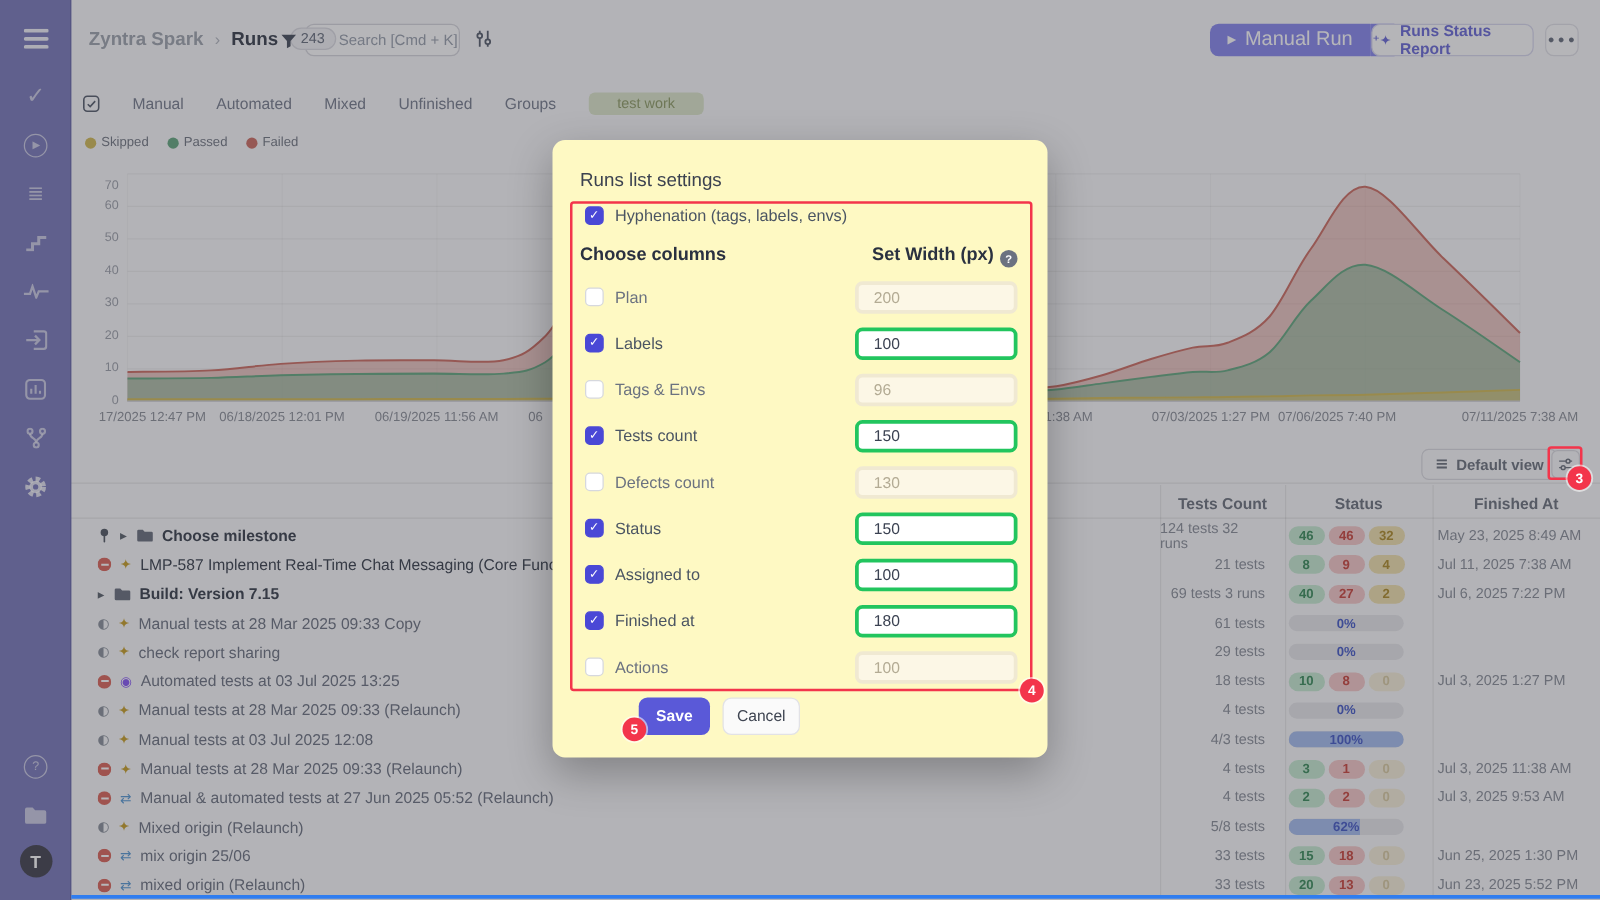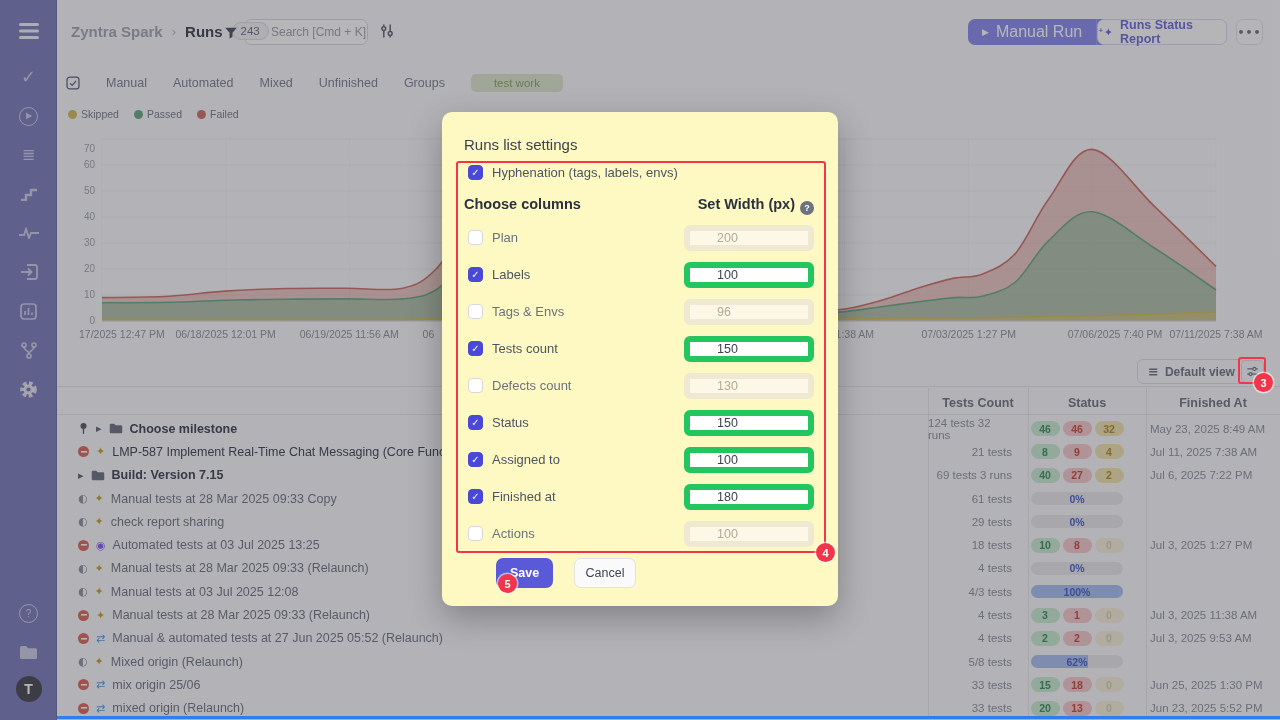--- a/index.html
+++ b/index.html
@@ -97,25 +97,25 @@
   .m-hyph{position:absolute;left:26px;top:53px;display:flex;align-items:center;gap:9px;}
   .m-hyph label{font-size:13px;color:#4b5563;}
   .m-sec{position:absolute;top:84px;font-size:14.5px;font-weight:600;color:#2a3140;}
   .qmark{display:inline-flex;width:14px;height:14px;border-radius:50%;background:#6b7280;color:#fff;font-size:9px;
          align-items:center;justify-content:center;font-weight:bold;margin-left:5px;vertical-align:-2px;}
   .cbx{width:15px;height:15px;border-radius:4px;border:1.5px solid #d6d8de;background:#fff;flex:none;
        display:flex;align-items:center;justify-content:center;color:#fff;font-size:10px;font-family:"DejaVu Sans",sans-serif;}
   .cbx.on{background:#4a48d6;border-color:#4a48d6;}
   .mrow{position:absolute;left:26px;right:24px;height:37px;display:flex;align-items:center;gap:9px;}
   .mrow .mlabel{font-size:13px;color:#4b5563;flex:1;}
-  .mrow input{width:130px;height:26px;border:6px solid #22c55e;border-radius:6px;padding:0 27px;
+  .mrow input{width:130px;height:26px;border:3px solid #22c55e;border-radius:6px;padding:0 12px;
               font-size:12.5px;color:#3b4252;font-family:inherit;outline:none;background:#fff;}
   .mrow.off .mlabel{color:#6b7280;}
   .mrow.off input{background:#fcf7e6;border-color:#f0e9d2;color:#b3ab94;}
-  .m-btns{position:absolute;left:22px;top:446px;display:flex;gap:21px;padding-left:32px;}
+  .m-btns{position:absolute;left:37px;top:446px;display:flex;gap:10px;padding-left:32px;}
   .btn-save{width:57px;height:30px;background:#5a59d8;color:#fff;border:none;border-radius:7px;
             font-size:12.5px;font-weight:600;font-family:inherit;}
   .btn-cancel{width:62px;height:30px;background:#fafafa;color:#3f4552;border:1px solid #e2e2e6;border-radius:7px;
               font-size:12.5px;font-family:inherit;}
 
   
   .ann-rect{position:absolute;border:2.5px solid #f3354b;border-radius:3px;z-index:12;}
   .ann-badge{position:absolute;width:19px;height:19px;border-radius:50%;background:#f3354b;color:#fff;
              font-size:11px;font-weight:bold;display:flex;align-items:center;justify-content:center;z-index:13;
              box-shadow:0 0 0 1.5px rgba(255,255,255,.55);}
@@ -298,21 +298,21 @@
       <div class="ytick" style="top: 159px;">60</div>
       <div class="ytick" style="top: 143px;">70</div>
     </div>
   <div id="xlabels">
       <div class="xlab" style="left: 79px;">17/2025 12:47 PM</div>
       <div class="xlab" style="left: 155.654px; width: 140px; text-align: center;">06/18/2025 12:01 PM</div>
       <div class="xlab" style="left: 279.308px; width: 140px; text-align: center;">06/19/2025 11:56 AM</div>
       <div class="xlab" style="left: 358.402px; width: 140px; text-align: center;">06</div>
       <div class="xlab" style="left: 775.038px; width: 140px; text-align: center;">25 11:38 AM</div>
       <div class="xlab" style="left: 898.692px; width: 140px; text-align: center;">07/03/2025 1:27 PM</div>
-      <div class="xlab" style="left: 1022.35px; width: 140px; text-align: right;">07/06/2025 7:40 PM</div>
+      <div class="xlab" style="left: 1022.35px; width: 140px; text-align: left;">07/06/2025 7:40 PM</div>
       <div class="xlab" style="left: 1146px; width: 140px; text-align: center;">07/11/2025 7:38 AM</div>
     </div>
 
   <div class="hsep" style="top:386px;"></div>
   <div class="dv-btn">
     <span class="ico" style="font-size:13px;">≡</span>
     <span>Default view</span>
   </div>
   <div class="sl-btn">
     <svg width="13" height="13" viewBox="0 0 20 20" fill="none" stroke="currentColor" stroke-width="1.8">

